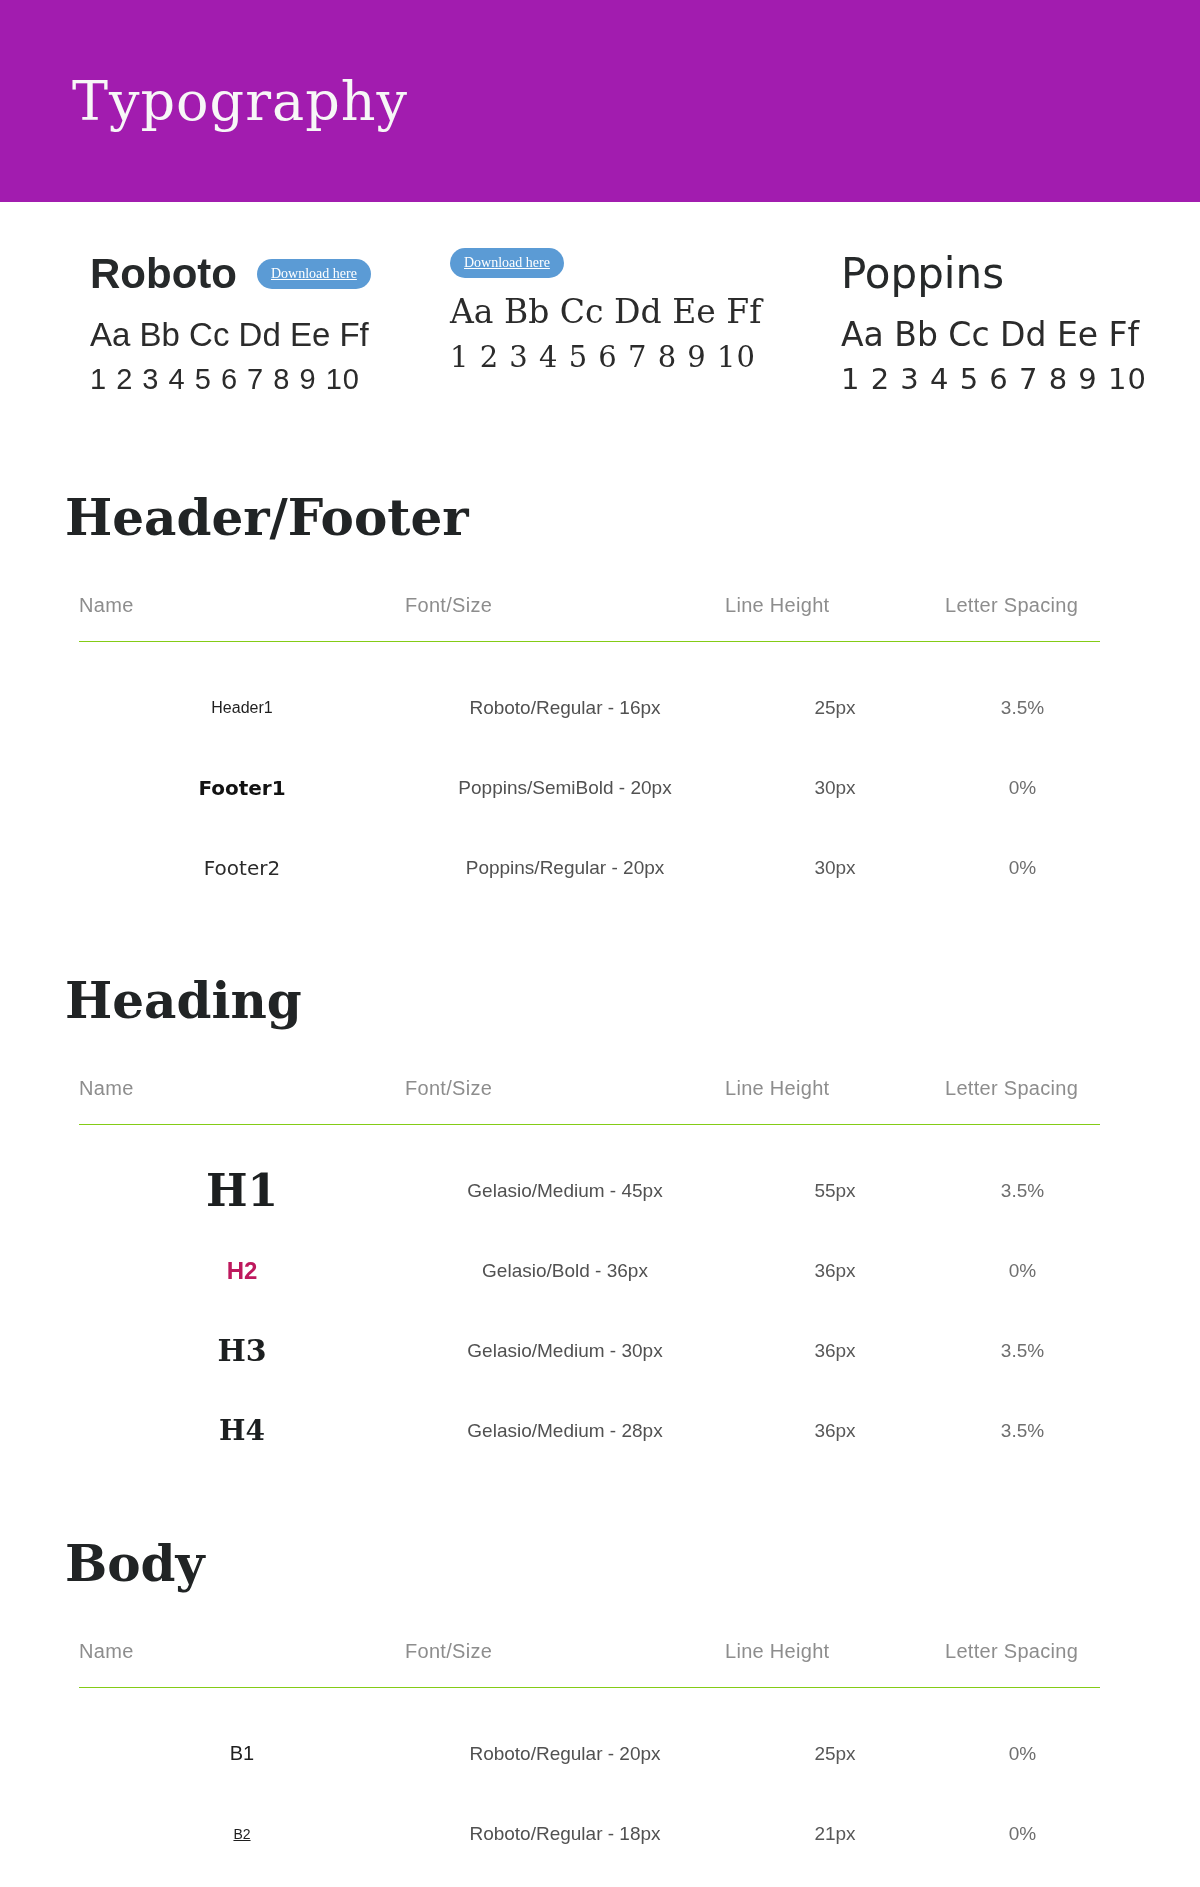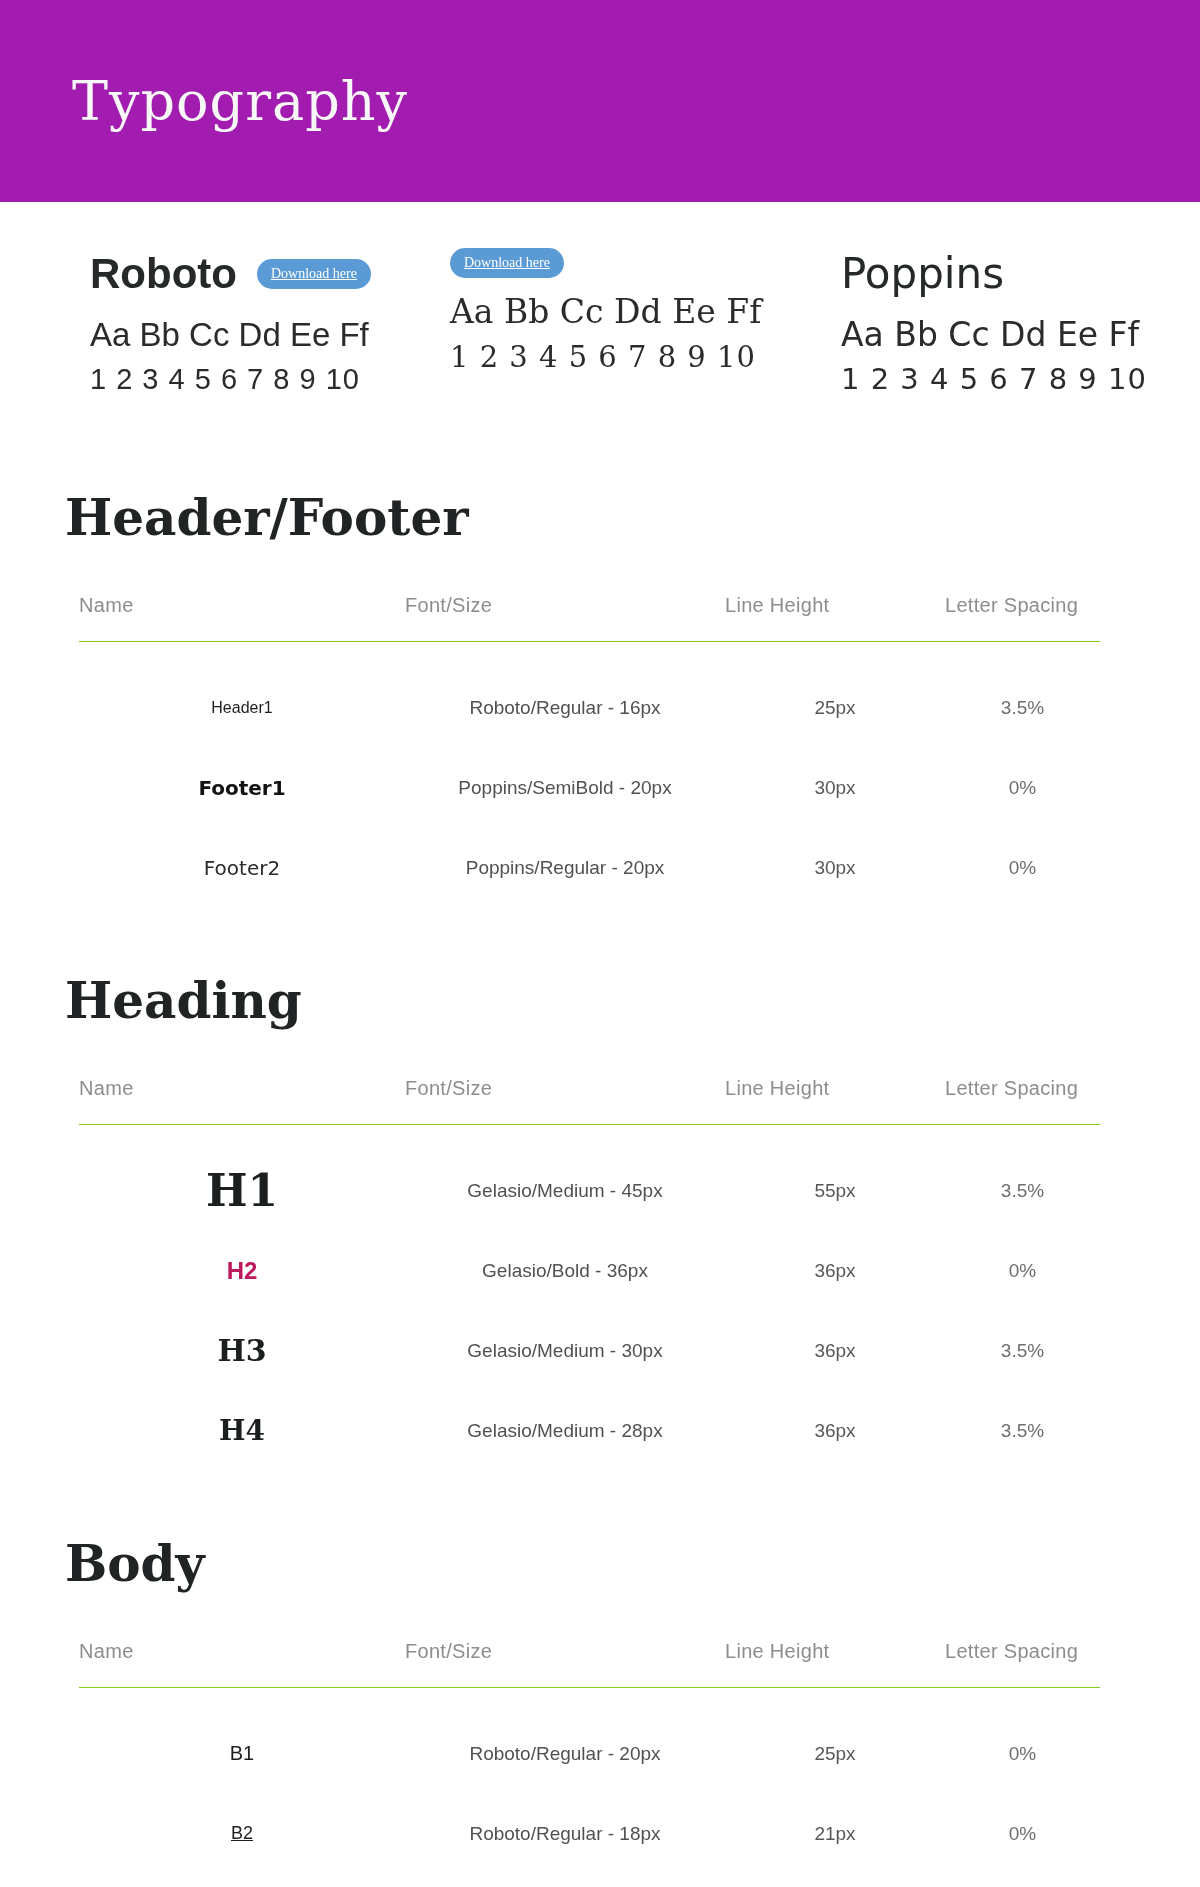--- a/index.html
+++ b/index.html
@@ -88,21 +88,21 @@
   .cell-ls{font-size:19px;color:#6e6e6e;}
   
   .s-header1{font-family:"Liberation Sans", sans-serif;font-size:16px;color:#1f1f1f;}
   .s-footer1{font-family:"DejaVu Sans", sans-serif;font-size:20px;font-weight:700;color:#121212;}
   .s-footer2{font-family:"DejaVu Sans", sans-serif;font-size:20px;color:#2a2a2a;}
   .s-h1{font-family:"DejaVu Serif", serif;font-size:44px;font-weight:600;color:#1c1f20;}
   .s-h2{font-family:Liberation Sans, sans-serif;font-size:24px;font-weight:700;color:#be185d;}
   .s-h3{font-family:"DejaVu Serif", serif;font-size:30px;font-weight:600;color:#1c1f20;}
   .s-h4{font-family:"DejaVu Serif", serif;font-size:28px;font-weight:600;color:#1c1f20;}
   .s-b1{font-family:"Liberation Sans", sans-serif;font-size:20px;color:#1f1f1f;}
-  .s-b2{font-family:"Liberation Sans", sans-serif;font-size:18px;color:#1f1f1f;text-decoration:underline;}
+  .s-b2{font-family:"Liberation Sans", sans-serif;font-size:14px;color:#1f1f1f;text-decoration:underline;}
   .page-end{height:50px;}
 </style>
 </head>
 <body>
 
 <header class="hero">
   <h1 class="hero-title">Typography</h1>
 </header>
 
 <div class="samples">

